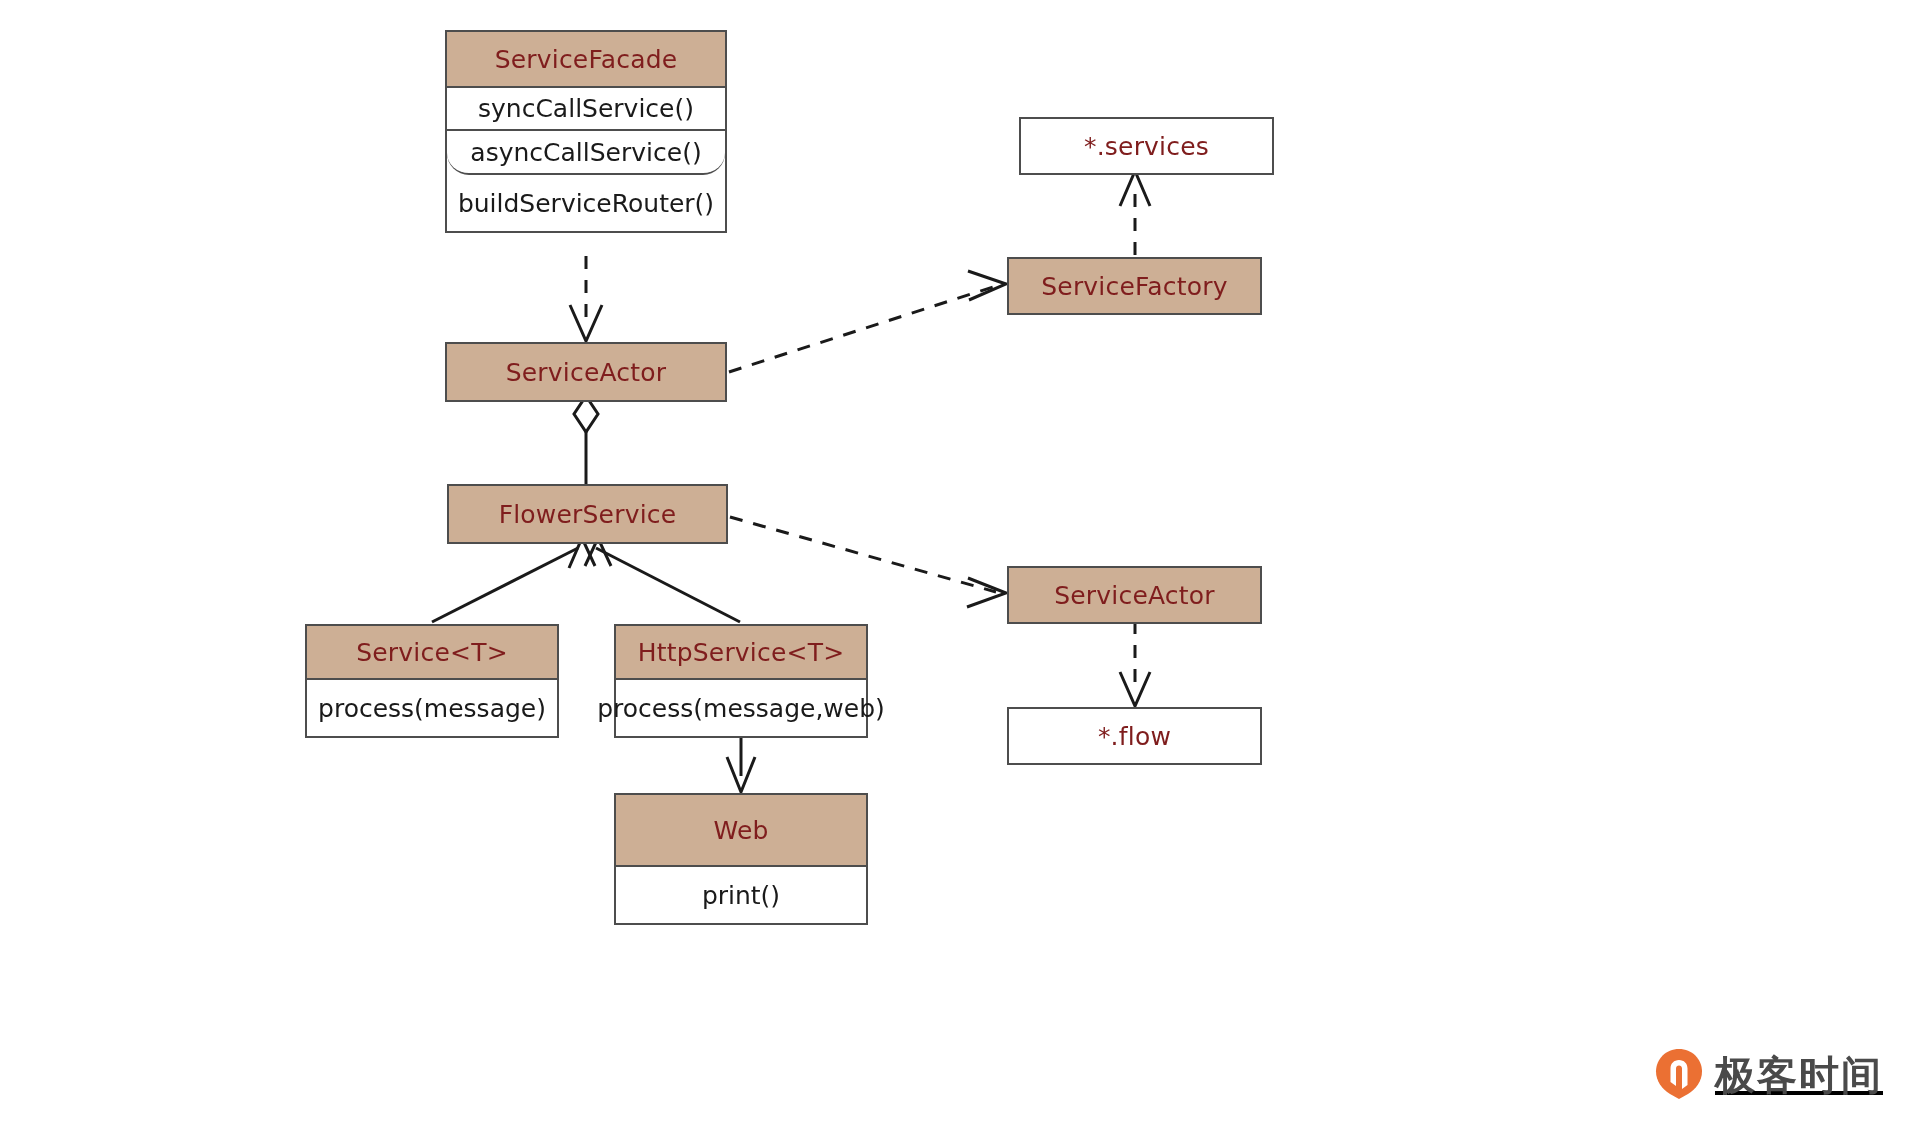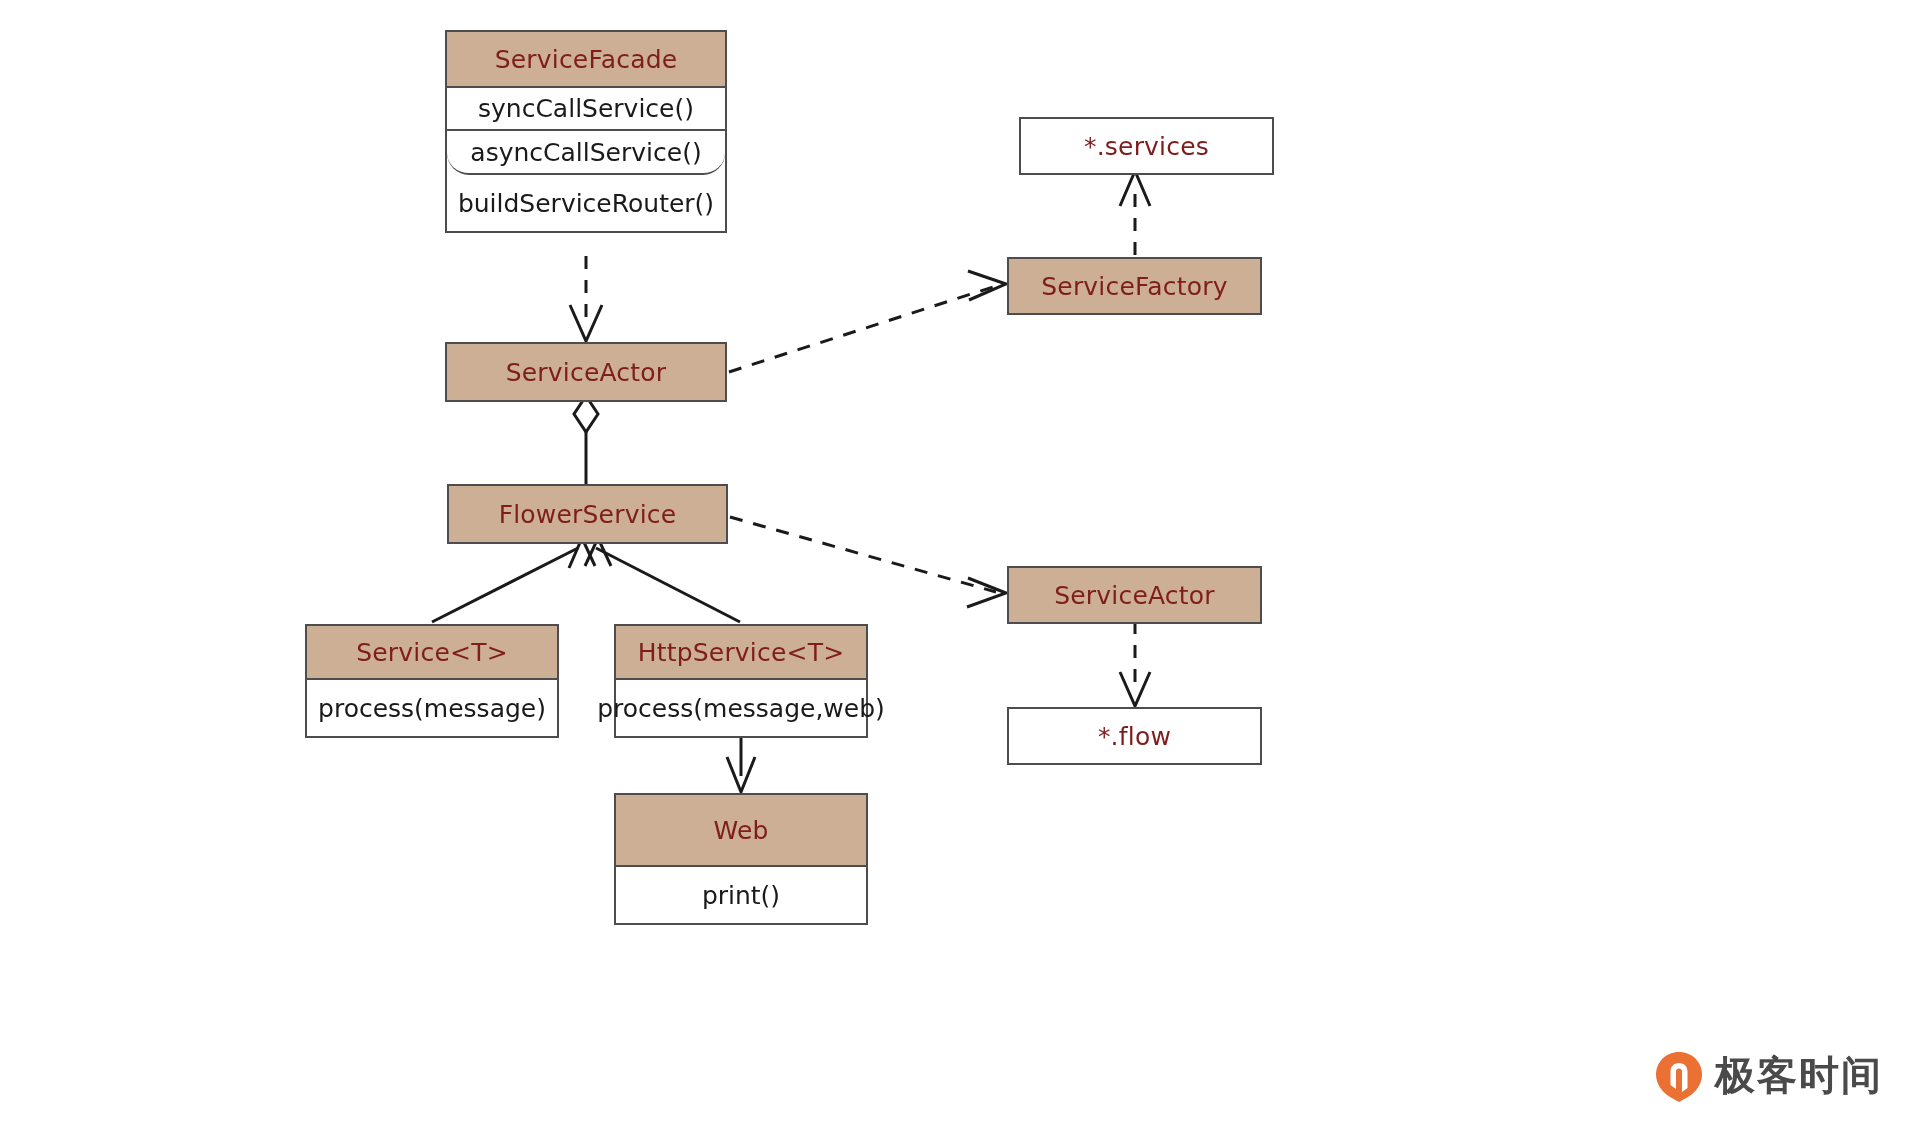--- a/index.html
+++ b/index.html
@@ -57,23 +57,24 @@
   }
   .uml-member:last-child {
     border-bottom: none;
   }
   .plain-box .uml-title {
     background: #ffffff;
   }
   #watermark {
     position: absolute;
     display: flex;
-    align-items: flex-end;
+    align-items: flex-start;
     gap: 12px;
     z-index: 5;
+    text-decoration: underline;
   }
   #wm-mark {
     position: relative;
     width: 48px;
     height: 52px;
   }
   #wm-text {
     font-size: 40px;
     font-weight: bold;
     color: #4a4a4a;

